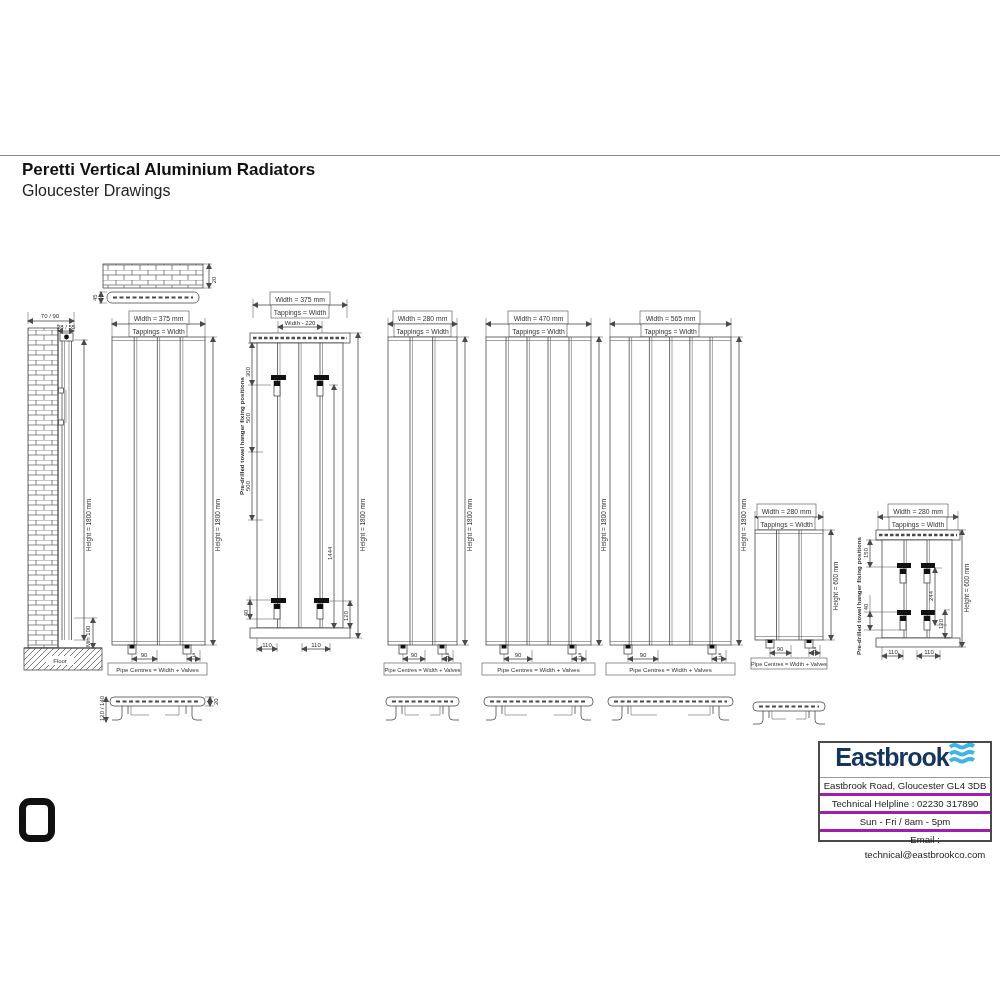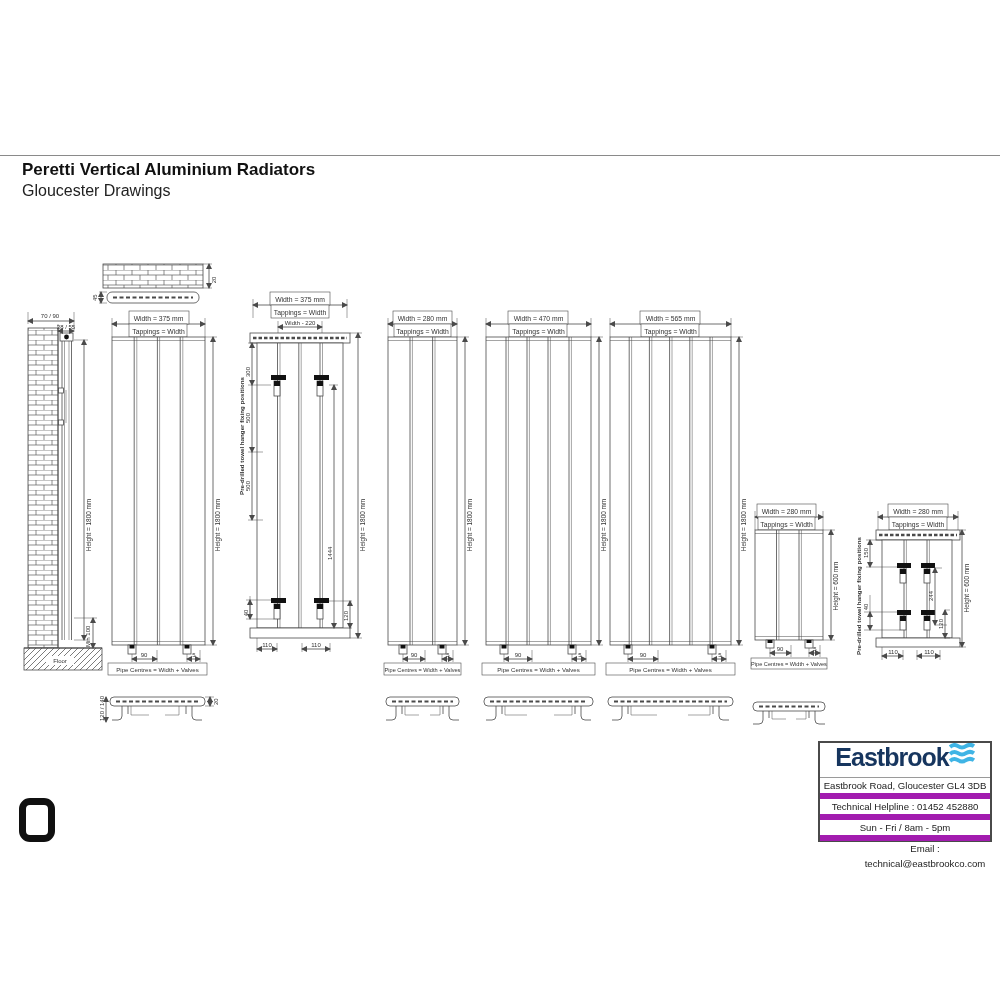--- a/index.html
+++ b/index.html
@@ -12,21 +12,21 @@
   svg text{font-family:"Liberation Sans",sans-serif;fill:#333;}
   .cellt{font-size:6.8px;}
   .dimt{font-size:6px;}
   .vt{font-size:6.4px;}
   #ebox{position:absolute;left:818px;top:741px;width:174px;height:101px;border:2px solid #4a4a4a;
         background:#fff;box-sizing:border-box;}
   #ebox .logo-row{display:flex;align-items:flex-start;justify-content:center;height:34px;
         border-bottom:1px solid #9a9a9a;}
   #ebox .brand{font-size:25px;font-weight:bold;color:#16355e;letter-spacing:-1px;}
   #ebox .row{height:15px;line-height:15px;text-align:center;font-size:9.6px;color:#222;
-        border-bottom:6px solid #a21caf;}
+        border-bottom:3px solid #a21caf;}
   #ebox .row:last-child{border-bottom:none;padding-left:40px;}
   #sqicon{position:absolute;left:19px;top:798px;width:36px;height:44px;border:7px solid #101010;
         border-radius:11px;box-sizing:border-box;background:#fff;}
 </style>
 </head>
 <body>
 
 <div id="page">
   <div id="toprule"></div>
 
@@ -549,19 +549,19 @@
   <div id="ebox">
     <div class="logo-row">
       <span class="brand">Eastbrook</span>
       <svg width="26" height="22" viewBox="0 0 26 22">
         <path d="M1 4 Q5 0.5 9 3.2 T17 3.2 T25 3.2" stroke="#3fb4e5" stroke-width="4" fill="none"></path>
         <path d="M1 11 Q5 7.5 9 10.2 T17 10.2 T25 10.2" stroke="#3fb4e5" stroke-width="4" fill="none"></path>
         <path d="M1 18 Q5 14.5 9 17.2 T17 17.2 T25 17.2" stroke="#3fb4e5" stroke-width="4" fill="none"></path>
       </svg>
     </div>
     <div class="row">Eastbrook Road, Gloucester GL4 3DB</div>
-    <div class="row">Technical Helpline : 01452 452880</div>
+    <div class="row">Technical Helpline : 02230 317890</div>
     <div class="row">Sun - Fri / 8am - 5pm</div>
     <div class="row">Email : technical@eastbrookco.com</div>
   </div>
 
   <div id="sqicon"></div>
 </div>
 
 </body></html>

